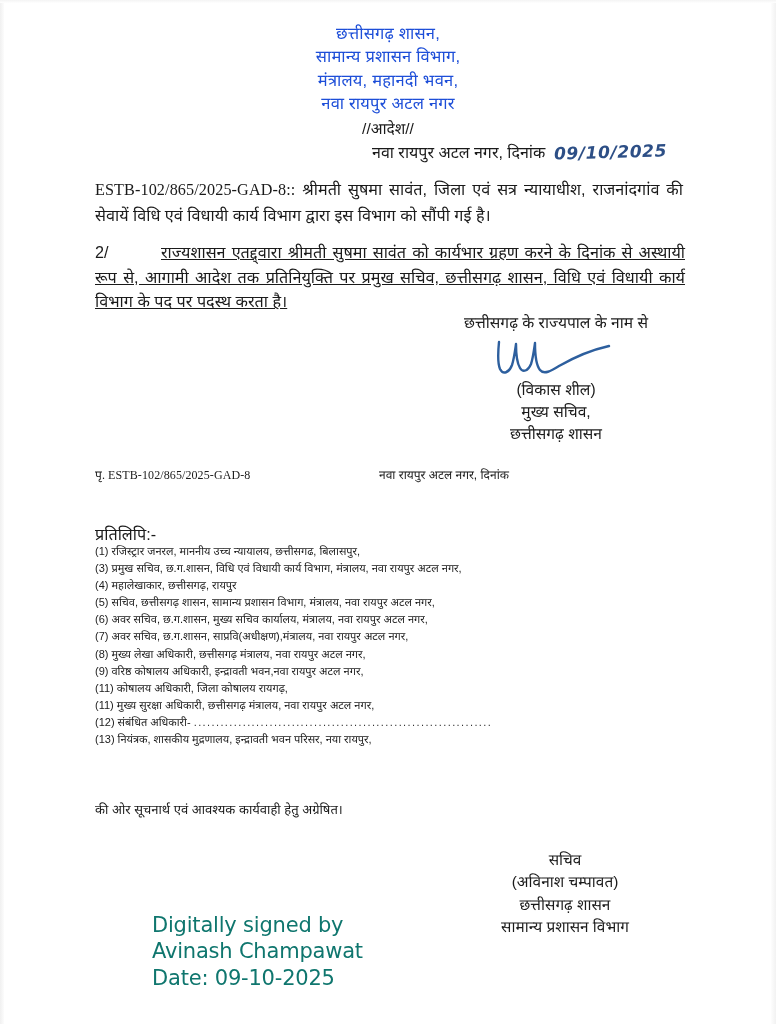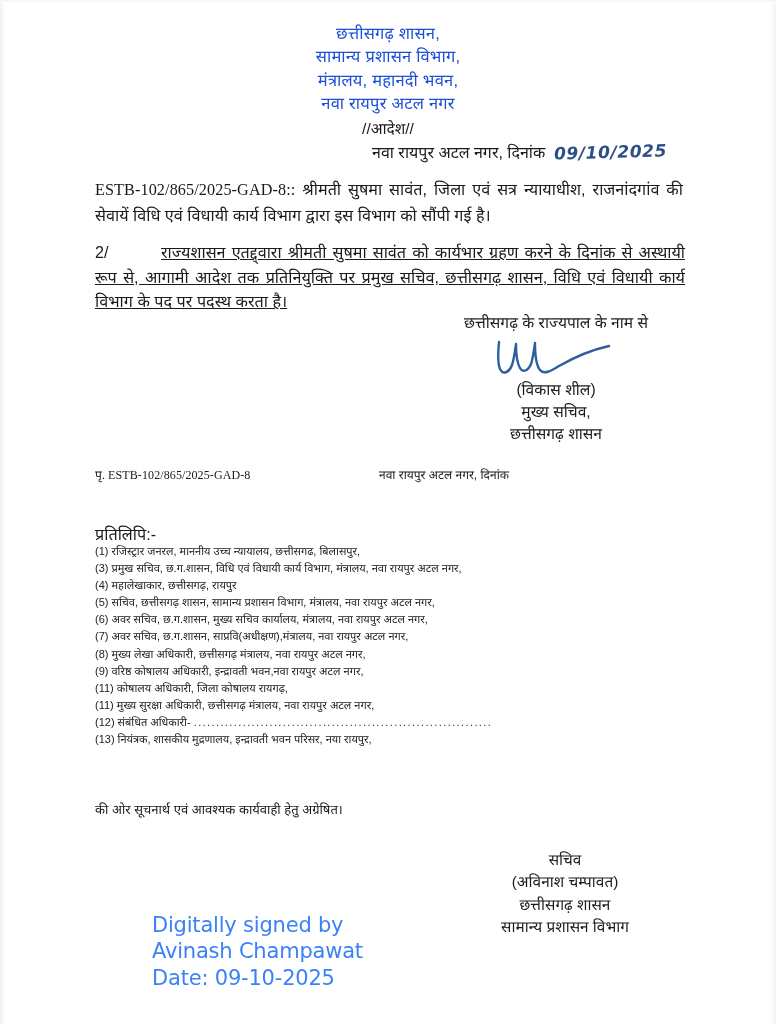--- a/index.html
+++ b/index.html
@@ -179,21 +179,21 @@
   }
 
   
   .dsc {
     position: absolute;
     left: 152px;
     top: 912px;
     font-family: "DejaVu Sans", sans-serif;
     font-size: 21px;
     line-height: 1.26;
-    color: #3b82f6;
+    color: #0f766e;
     letter-spacing: -0.2px;
   }
 </style>
 </head>
 <body>
 
 <div class="page">
 
   <div class="edge-left"></div>
   <div class="edge-right"></div>

